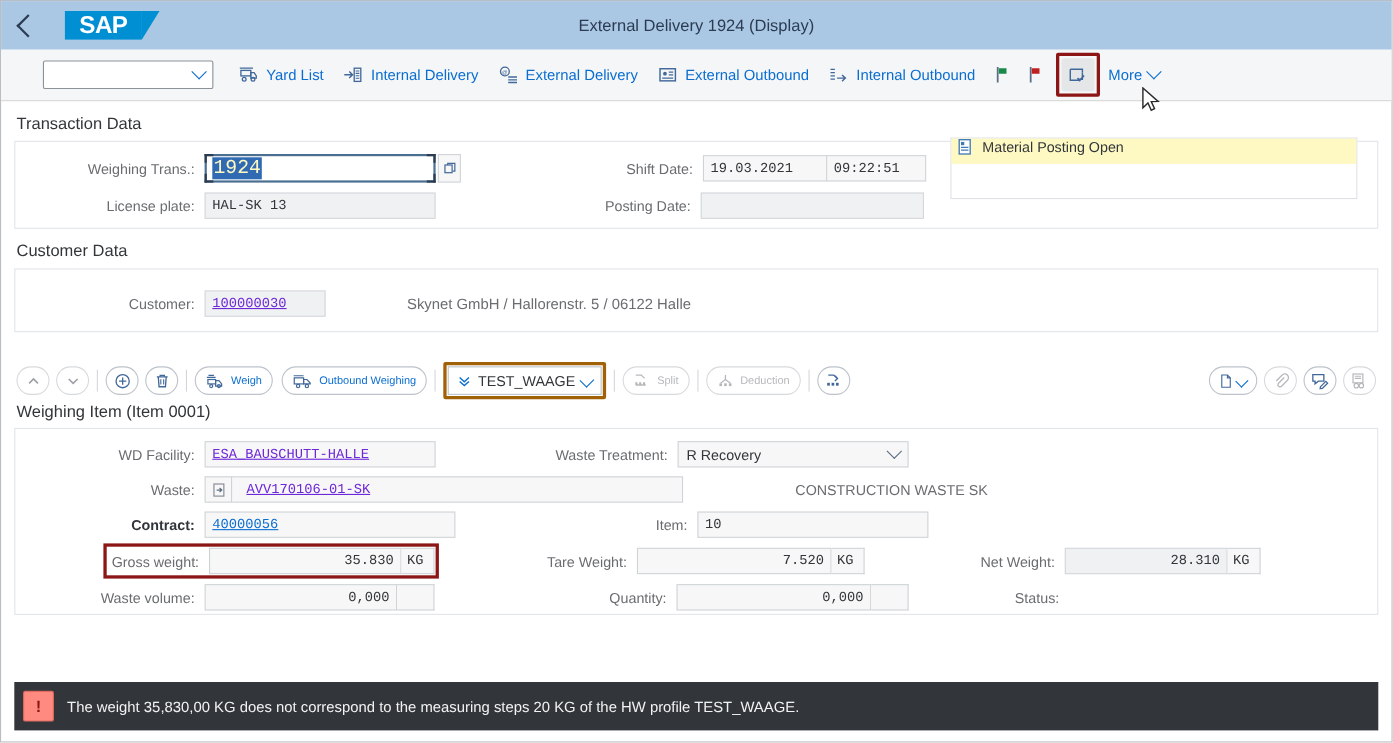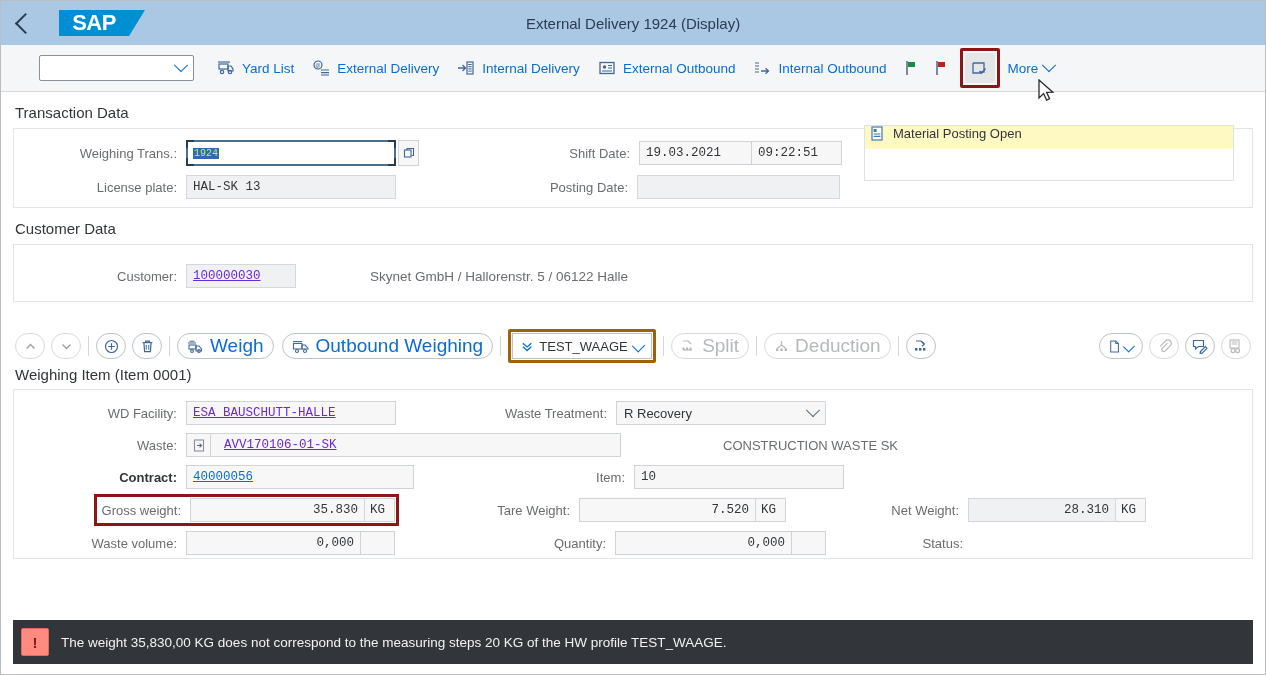--- a/index.html
+++ b/index.html
@@ -47,36 +47,36 @@
   .fld.ro{background:#f0f1f2;border-color:#d4d8dc;}
   .fld.num{justify-content:flex-end;font-family:"Liberation Mono",monospace;font-size:12.5px;}
   .unit{height:24px;min-width:30px;background:#f7f7f7;border:1px solid #cfd4d8;border-left:none;box-sizing:border-box;
     display:flex;align-items:center;padding:0 5px;font-family:"Liberation Mono",monospace;font-size:12.5px;}
   .lnk{text-decoration:underline;color:#6d28d9;cursor:pointer;}
   .lnk.blue{color:#0a6ed1;}
   .plain{color:#6a6d70;font-size:13.5px;}
 
   
   .focusfld{position:relative;height:26px;border:2px solid #4a6f91;background:#fff;box-sizing:border-box;display:flex;align-items:center;padding:0 5px;}
-  .focusfld .sel{background:#2f6ab3;color:#bef264;font-family:"Liberation Mono",monospace;font-size:10px;padding:0 1px;}
+  .focusfld .sel{background:#2f6ab3;color:#fef9c3;font-family:"Liberation Mono",monospace;font-size:18px;padding:0 1px;}
   .brk{position:absolute;width:6px;height:6px;border:2px solid #2b3c52;}
   .brk.tl{left:-2px;top:-2px;border-right:none;border-bottom:none;}
   .brk.tr2{right:-2px;top:-2px;border-left:none;border-bottom:none;}
   .brk.bl{left:-2px;bottom:-2px;border-right:none;border-top:none;}
   .brk.br{right:-2px;bottom:-2px;border-left:none;border-top:none;}
   .valuehelp{width:21px;height:26px;border:1px solid #cfd4d8;background:#f7f7f7;box-sizing:border-box;display:flex;align-items:center;justify-content:center;cursor:pointer;margin-left:2px;}
 
   
   .statusbox{border:1px solid #dfe2e5;background:#fff;box-sizing:border-box;}
   .statusrow{height:23px;background:#fef9c3;display:flex;align-items:flex-start;gap:9px;padding-left:5px;font-size:13px;}
 
   
   .itembar{display:flex;align-items:center;gap:0;padding:0 14px;height:40px;}
   .btn{height:26px;border:1px solid #bcc3ca;background:#fff;border-radius:13px;display:flex;align-items:center;gap:6px;
-    padding:0 9px;box-sizing:border-box;color:#0a6ed1;font-size:19px;cursor:pointer;white-space:nowrap;}
+    padding:0 9px;box-sizing:border-box;color:#0a6ed1;font-size:10px;cursor:pointer;white-space:nowrap;}
   .btn.sq{width:30px;padding:0;justify-content:center;}
   .btn.dis{color:#b6b9bb;border-color:#d7dadd;cursor:default;}
   .sep{width:1px;height:20px;background:#d4d7da;margin:0 7px;}
   .dd-hl{border:3px solid #a16207;border-radius:2px;padding:1px;}
   .dd-inner{height:26px;border:1px solid #bcc3ca;background:#fff;display:flex;align-items:center;gap:6px;padding:0 8px;box-sizing:border-box;color:#32363a;font-size:13px;cursor:pointer;}
   .dchev{width:9px;height:9px;border-right:1.8px solid #0a6ed1;border-bottom:1.8px solid #0a6ed1;transform:rotate(45deg);}
 
   
   .itempanel{margin:0 12px;border:1px solid #e2e5e8;background:#fff;height:170px;box-sizing:border-box;position:relative;}
   .sel-ddl{height:24px;background:#f7f7f7;border:1px solid #cfd4d8;box-sizing:border-box;display:flex;align-items:center;
@@ -125,37 +125,37 @@
             <circle cx="13" cy="13" r="1.7" fill="none" stroke="#41689a" stroke-width="1.2"></circle>
             <path d="M1 3h12" stroke="#41689a" stroke-width="1.2"></path>
           </svg>
       </span>
       <span>Yard List</span>
     </div>
 
     <div class="tb-item">
       <span class="ic">
         <svg width="18" height="18" viewBox="0 0 18 18">
+            <path d="M1 9h7M5.5 6l3 3-3 3" fill="none" stroke="#41689a" stroke-width="1.3"></path>
+            <rect x="10" y="3" width="6" height="12" fill="none" stroke="#41689a" stroke-width="1.2"></rect>
+            <path d="M11.3 5.5h3.4M11.3 7.7h3.4M11.3 9.9h3.4M11.3 12.1h3.4" stroke="#41689a" stroke-width="1"></path>
+          </svg>
+      </span>
+      <span>Internal Delivery</span>
+    </div>
+
+    <div class="tb-item">
+      <span class="ic">
+        <svg width="18" height="18" viewBox="0 0 18 18">
             <circle cx="6" cy="6" r="4" fill="none" stroke="#41689a" stroke-width="1.2"></circle>
             <text x="6" y="8.4" font-size="5" text-anchor="middle" fill="#41689a" font-family="Liberation Sans">@</text>
             <path d="M9 11h8M9 13.6h8M9 16h8" stroke="#41689a" stroke-width="1.2"></path>
           </svg>
       </span>
       <span>External Delivery</span>
-    </div>
-
-    <div class="tb-item">
-      <span class="ic">
-        <svg width="18" height="18" viewBox="0 0 18 18">
-            <path d="M1 9h7M5.5 6l3 3-3 3" fill="none" stroke="#41689a" stroke-width="1.3"></path>
-            <rect x="10" y="3" width="6" height="12" fill="none" stroke="#41689a" stroke-width="1.2"></rect>
-            <path d="M11.3 5.5h3.4M11.3 7.7h3.4M11.3 9.9h3.4M11.3 12.1h3.4" stroke="#41689a" stroke-width="1"></path>
-          </svg>
-      </span>
-      <span>Internal Delivery</span>
     </div>
 
     <div class="tb-item">
       <span class="ic">
         <svg width="18" height="18" viewBox="0 0 18 18">
             <rect x="2" y="3.5" width="14" height="11" fill="none" stroke="#41689a" stroke-width="1.3"></rect>
             <circle cx="6.5" cy="8" r="1.7" fill="#41689a"></circle>
             <path d="M10 6.5h4M10 9h4M4 12h10" stroke="#41689a" stroke-width="1.1"></path>
           </svg>
       </span>

